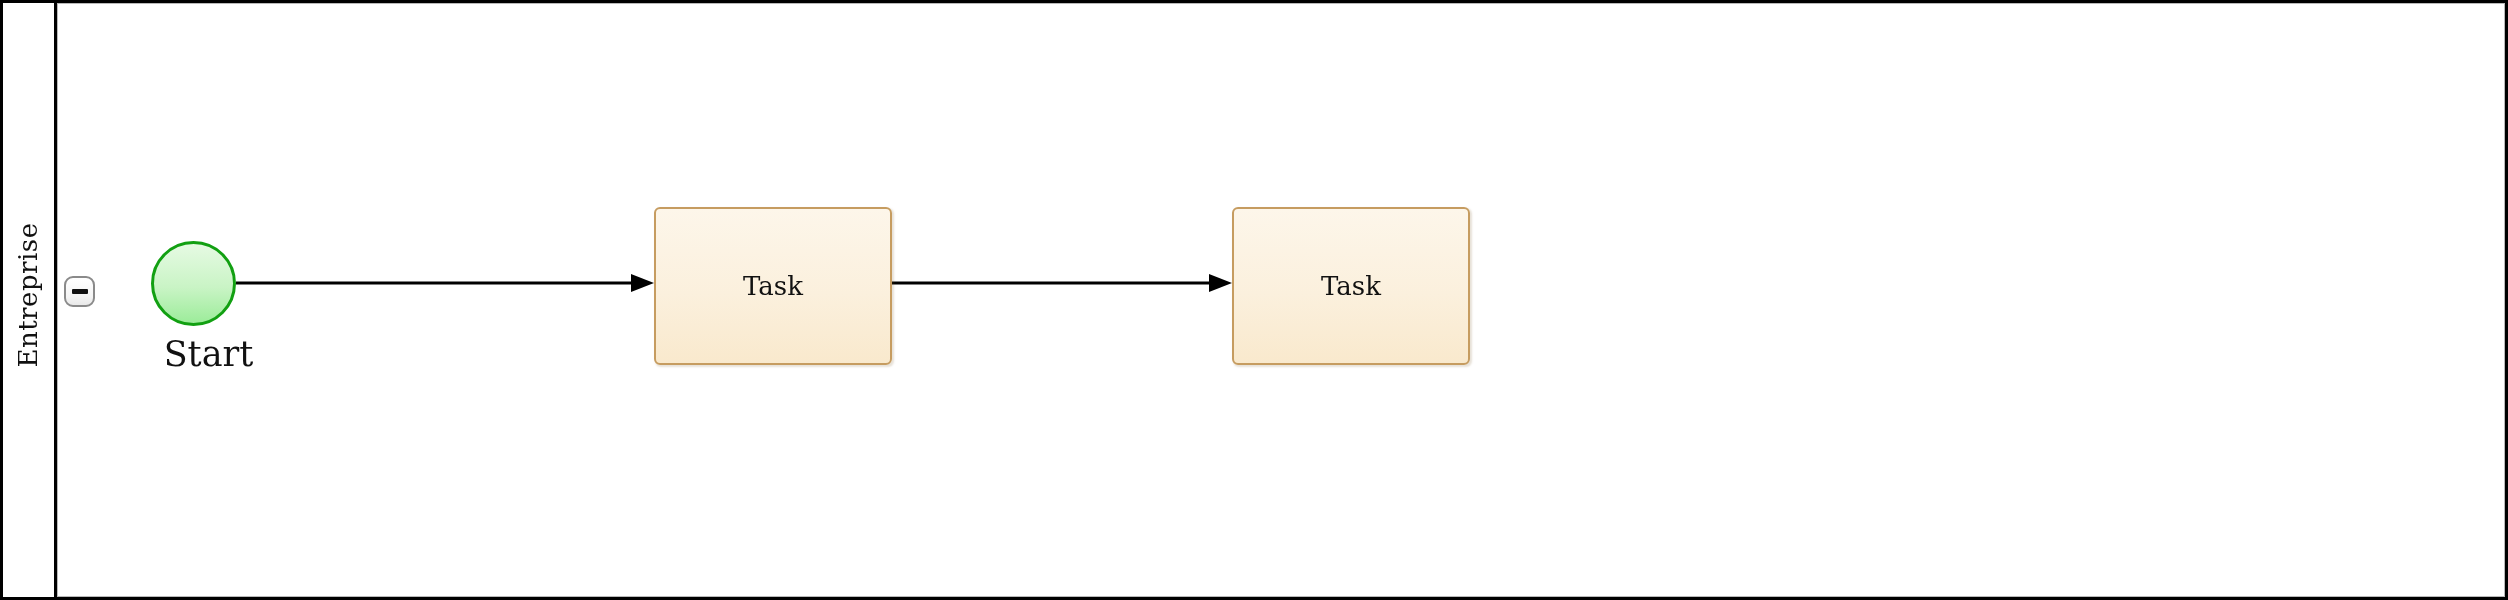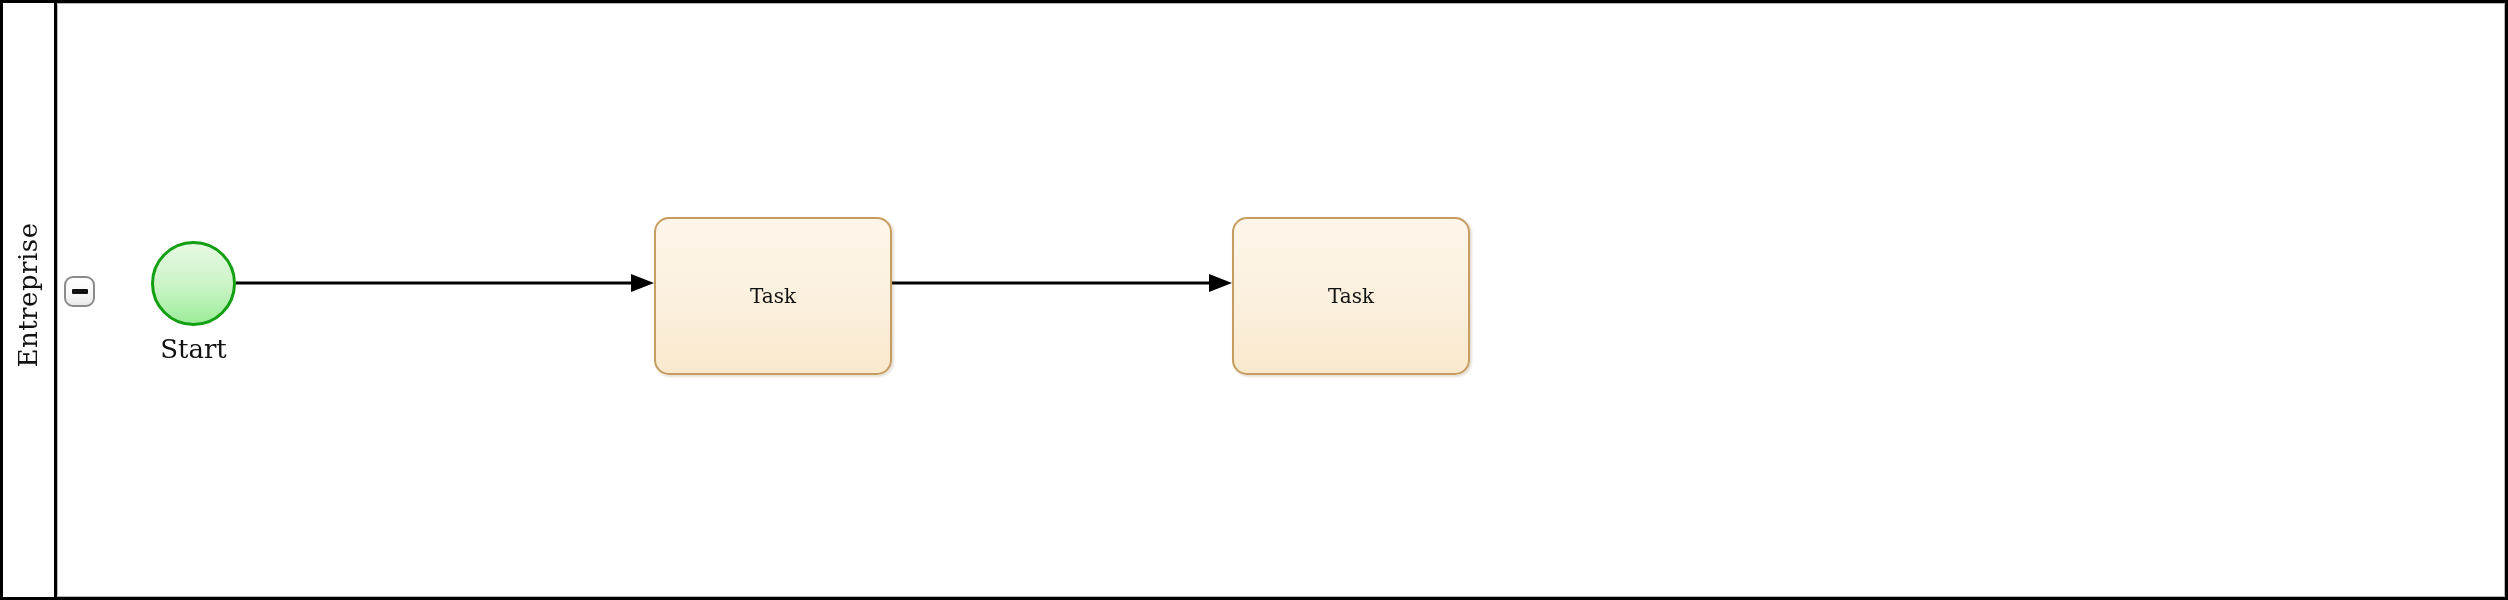--- a/index.html
+++ b/index.html
@@ -63,34 +63,34 @@
   
   .start-event{
     position:absolute;left:148px;top:238px;
     width:85px;height:85px;
     box-sizing:border-box;
     border:3px solid var(--event-border);
     border-radius:50%;
     background:linear-gradient(180deg,var(--event-fill-top) 0%,#c9f4c5 55%,var(--event-fill-bottom) 100%);
   }
   .start-label{
-    position:absolute;left:115px;top:331px;width:151px;
+    position:absolute;left:130px;top:331px;width:151px;
     text-align:center;
-    font-size:26px;
+    font-size:35px;
   }
   
   .task{
-    position:absolute;top:214px;
+    position:absolute;top:204px;
     width:238px;height:158px;
     box-sizing:border-box;
     border:2px solid var(--task-border);
-    border-radius:15px;
+    border-radius:6px;
     background:linear-gradient(180deg,var(--task-fill-top) 0%,#fbf0dd 55%,var(--task-fill-bottom) 100%);
     display:flex;align-items:center;justify-content:center;
-    font-size:20px;
+    font-size:26px;
     box-shadow:1.5px 1.5px 2px rgba(120,90,40,0.18);
   }
   .task-1{left:651px;}
   .task-2{left:1229px;}
   
   .flows{
     position:absolute;left:0;top:0;width:2508px;height:600px;
     pointer-events:none;
   }
   .flows g{pointer-events:stroke;}

